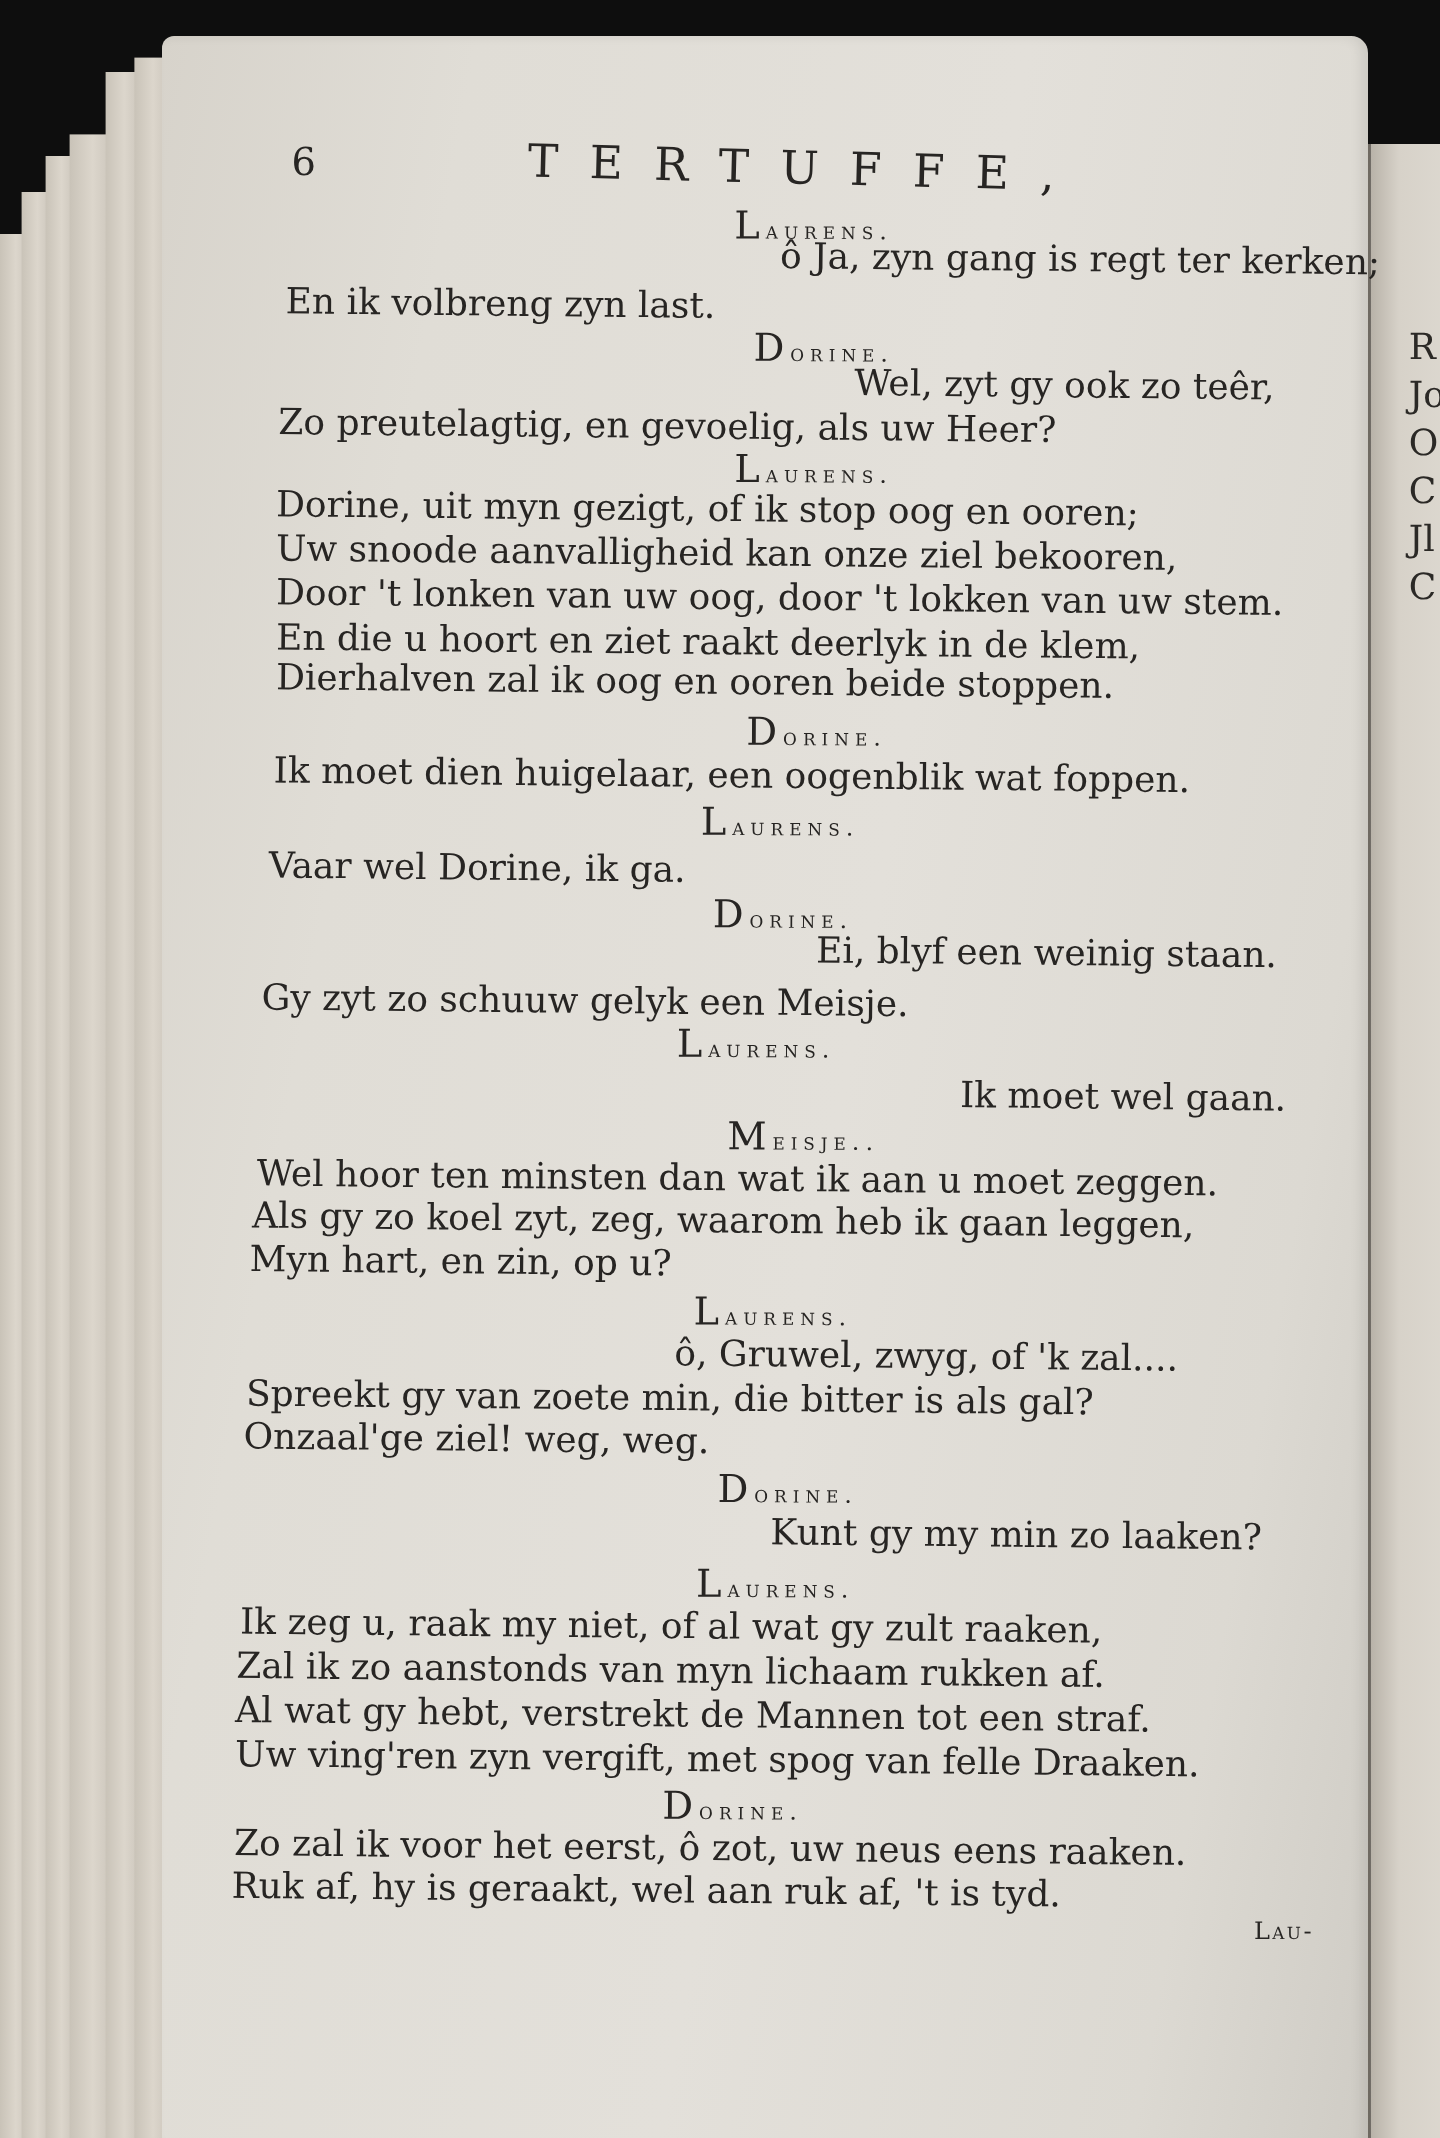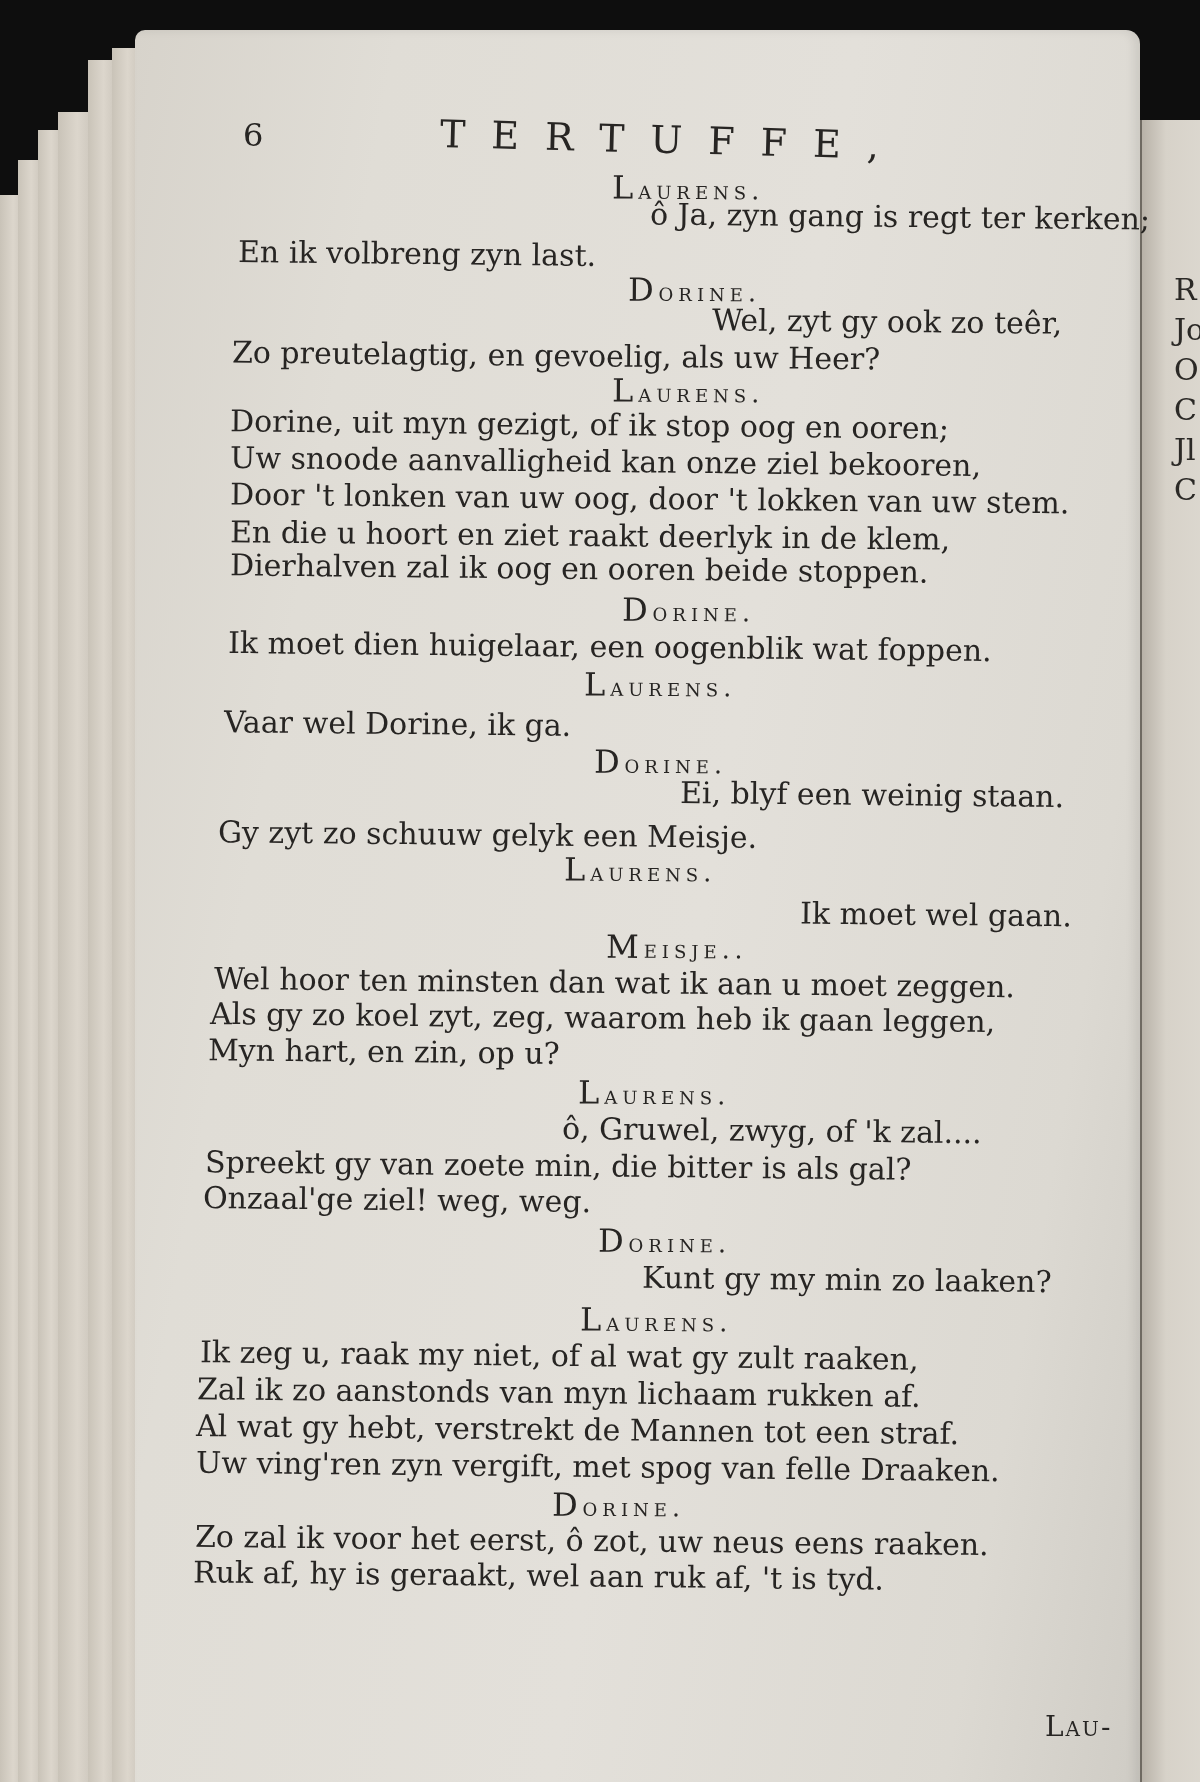--- a/index.html
+++ b/index.html
@@ -25,23 +25,23 @@
   }
   .right-page .letters {
     position: absolute; left: 32px; top: 150px; font-size: 30px; line-height: 40px;
     color: #2b2926;
   }
   .ink { color: #272523; }
   .header { position: absolute; top: 108px; left: 235px; width: 880px; height: 60px; }
   .pgnum { position: absolute; left: 8px; top: 8px; font-size: 32px; }
   .running-title { position: absolute; left: 205px; top: 4px; font-size: 38px; letter-spacing: 26px; transform: rotate(1.5deg); transform-origin: left; }
   .line { position: absolute; white-space: nowrap; font-size: 30px; }
-  .speaker { position: absolute; white-space: nowrap; font-size: 25px; letter-spacing: 5px; font-variant: small-caps; }
+  .speaker { position: absolute; white-space: nowrap; font-size: 20px; letter-spacing: 5px; font-variant: small-caps; }
   .speaker::first-letter { font-size: 32px; }
-  .catch { position: absolute; left: 1045px; top: 1710px; font-size: 28px; font-variant: small-caps; letter-spacing: 2px; }
+  .catch { position: absolute; left: 1045px; top: 1597px; font-size: 20px; font-variant: small-caps; letter-spacing: 2px; }
 </style>
 </head>
 <body>
 
 <div class="stack-edge" style="left:0;top:195px;width:22px;height:1600px;"></div>
 <div class="stack-edge" style="left:18px;top:160px;width:22px;height:1640px;"></div>
 <div class="stack-edge" style="left:38px;top:130px;width:22px;height:1660px;"></div>
 <div class="stack-edge" style="left:58px;top:112px;width:32px;height:1680px;"></div>
 <div class="stack-edge" style="left:88px;top:60px;width:26px;height:1730px;"></div>
 <div class="stack-edge" style="left:112px;top:48px;width:26px;height:1740px;"></div>

